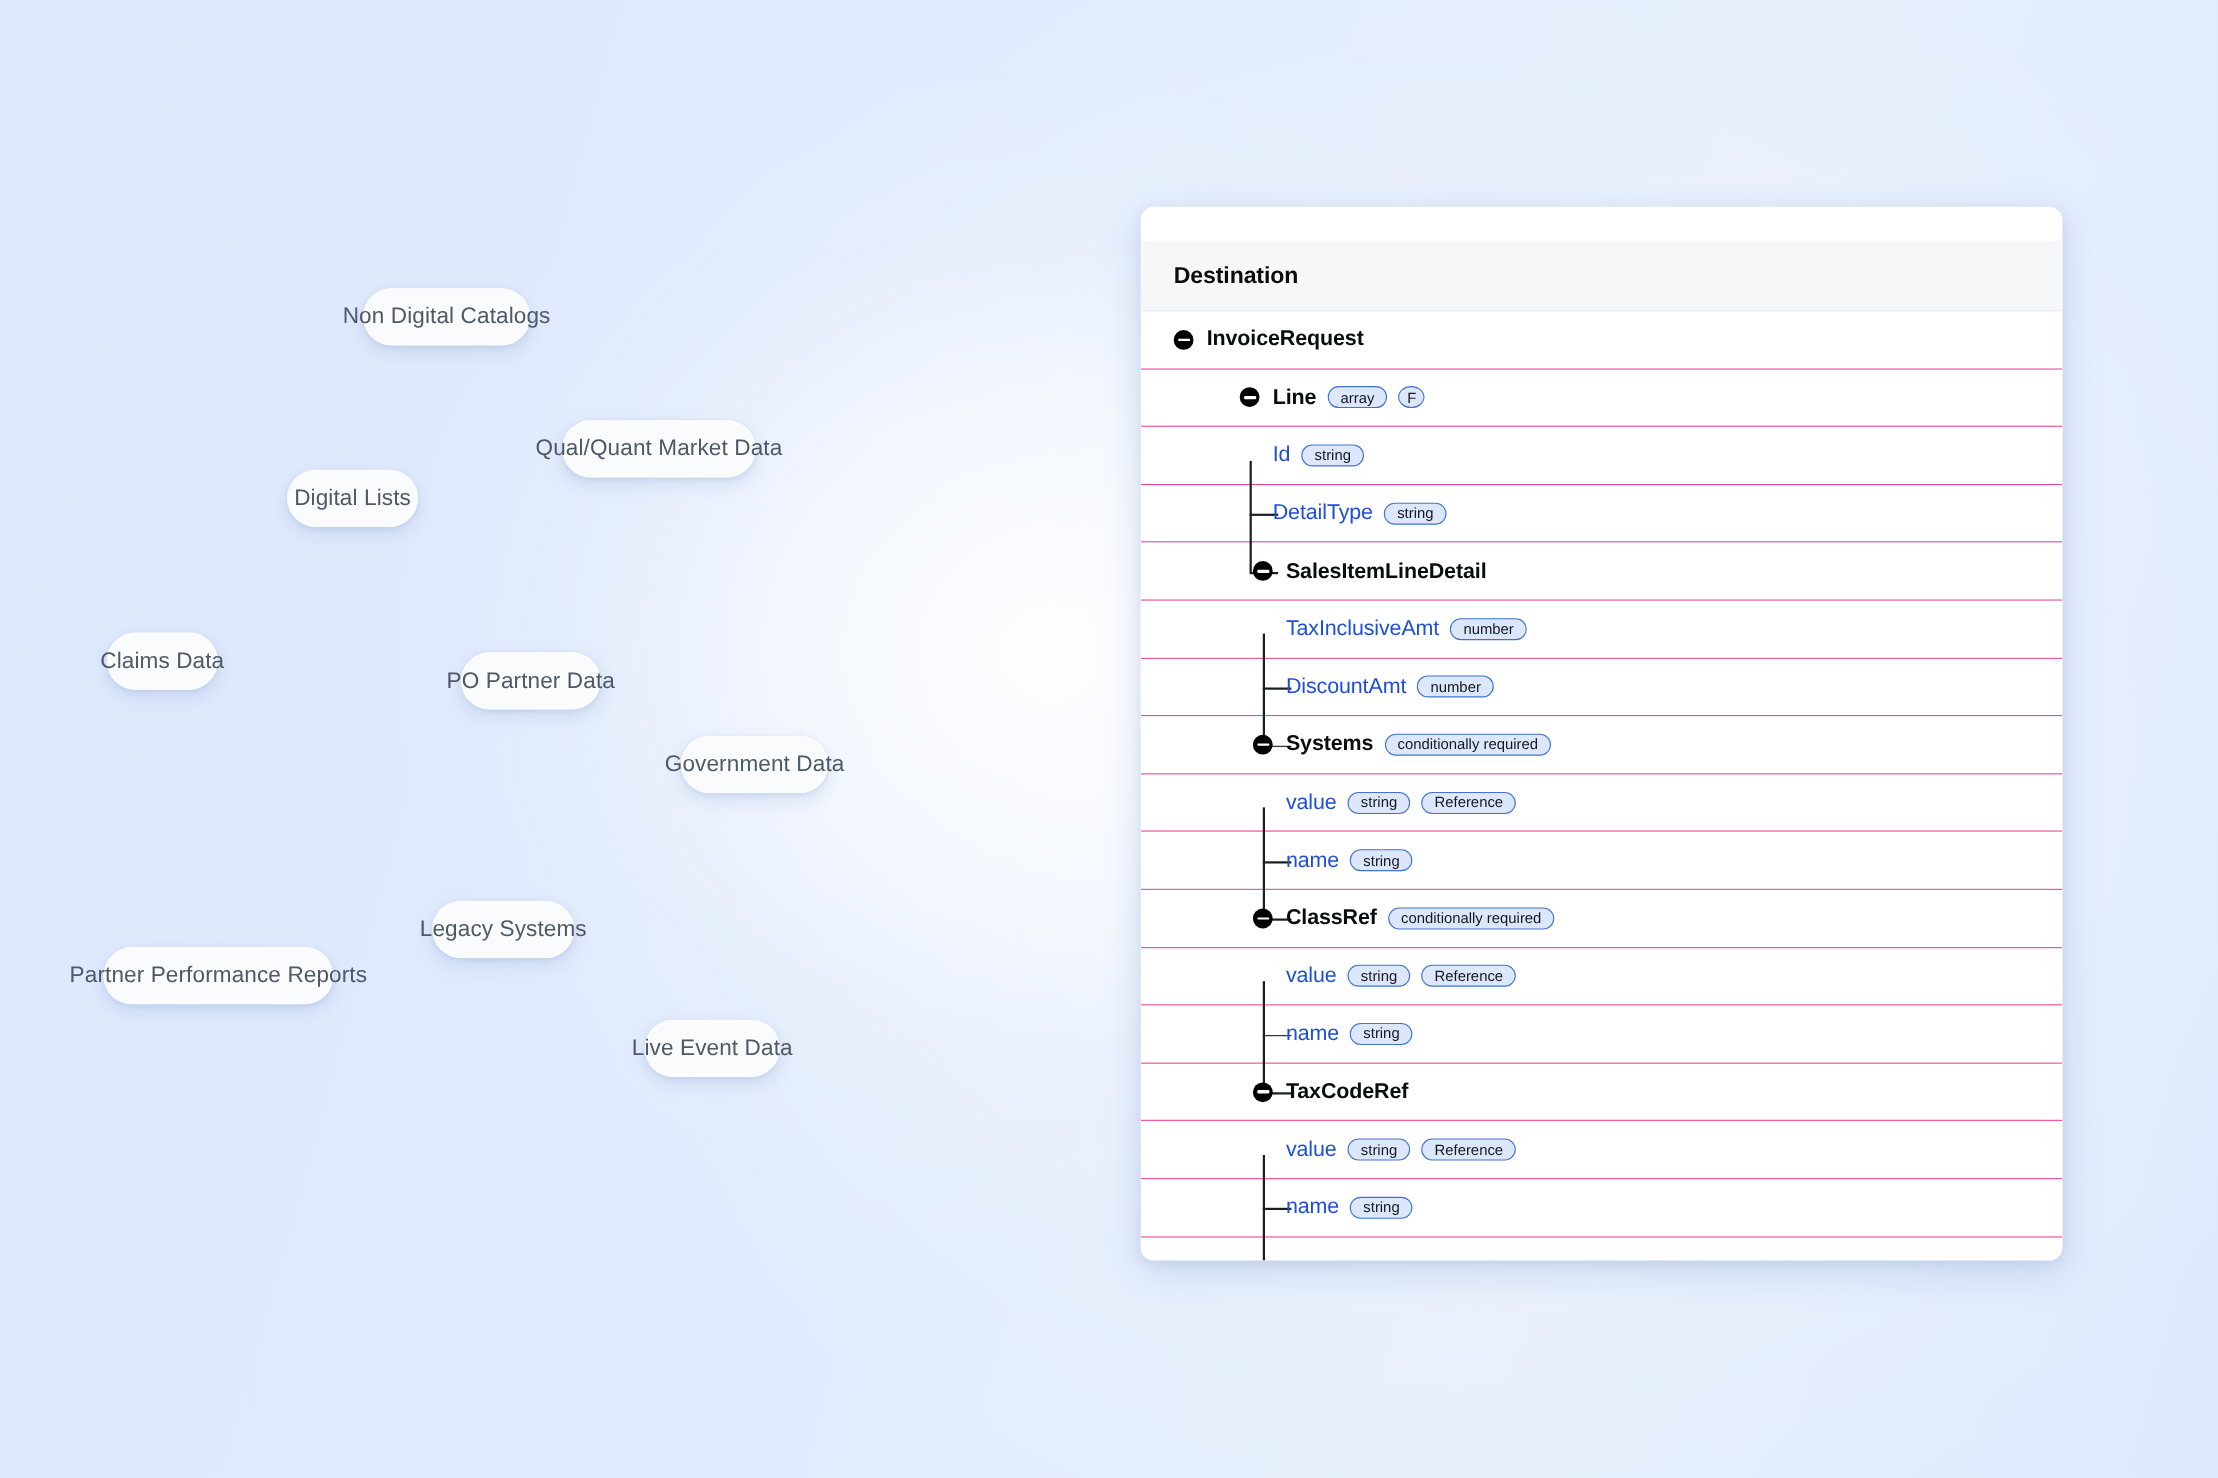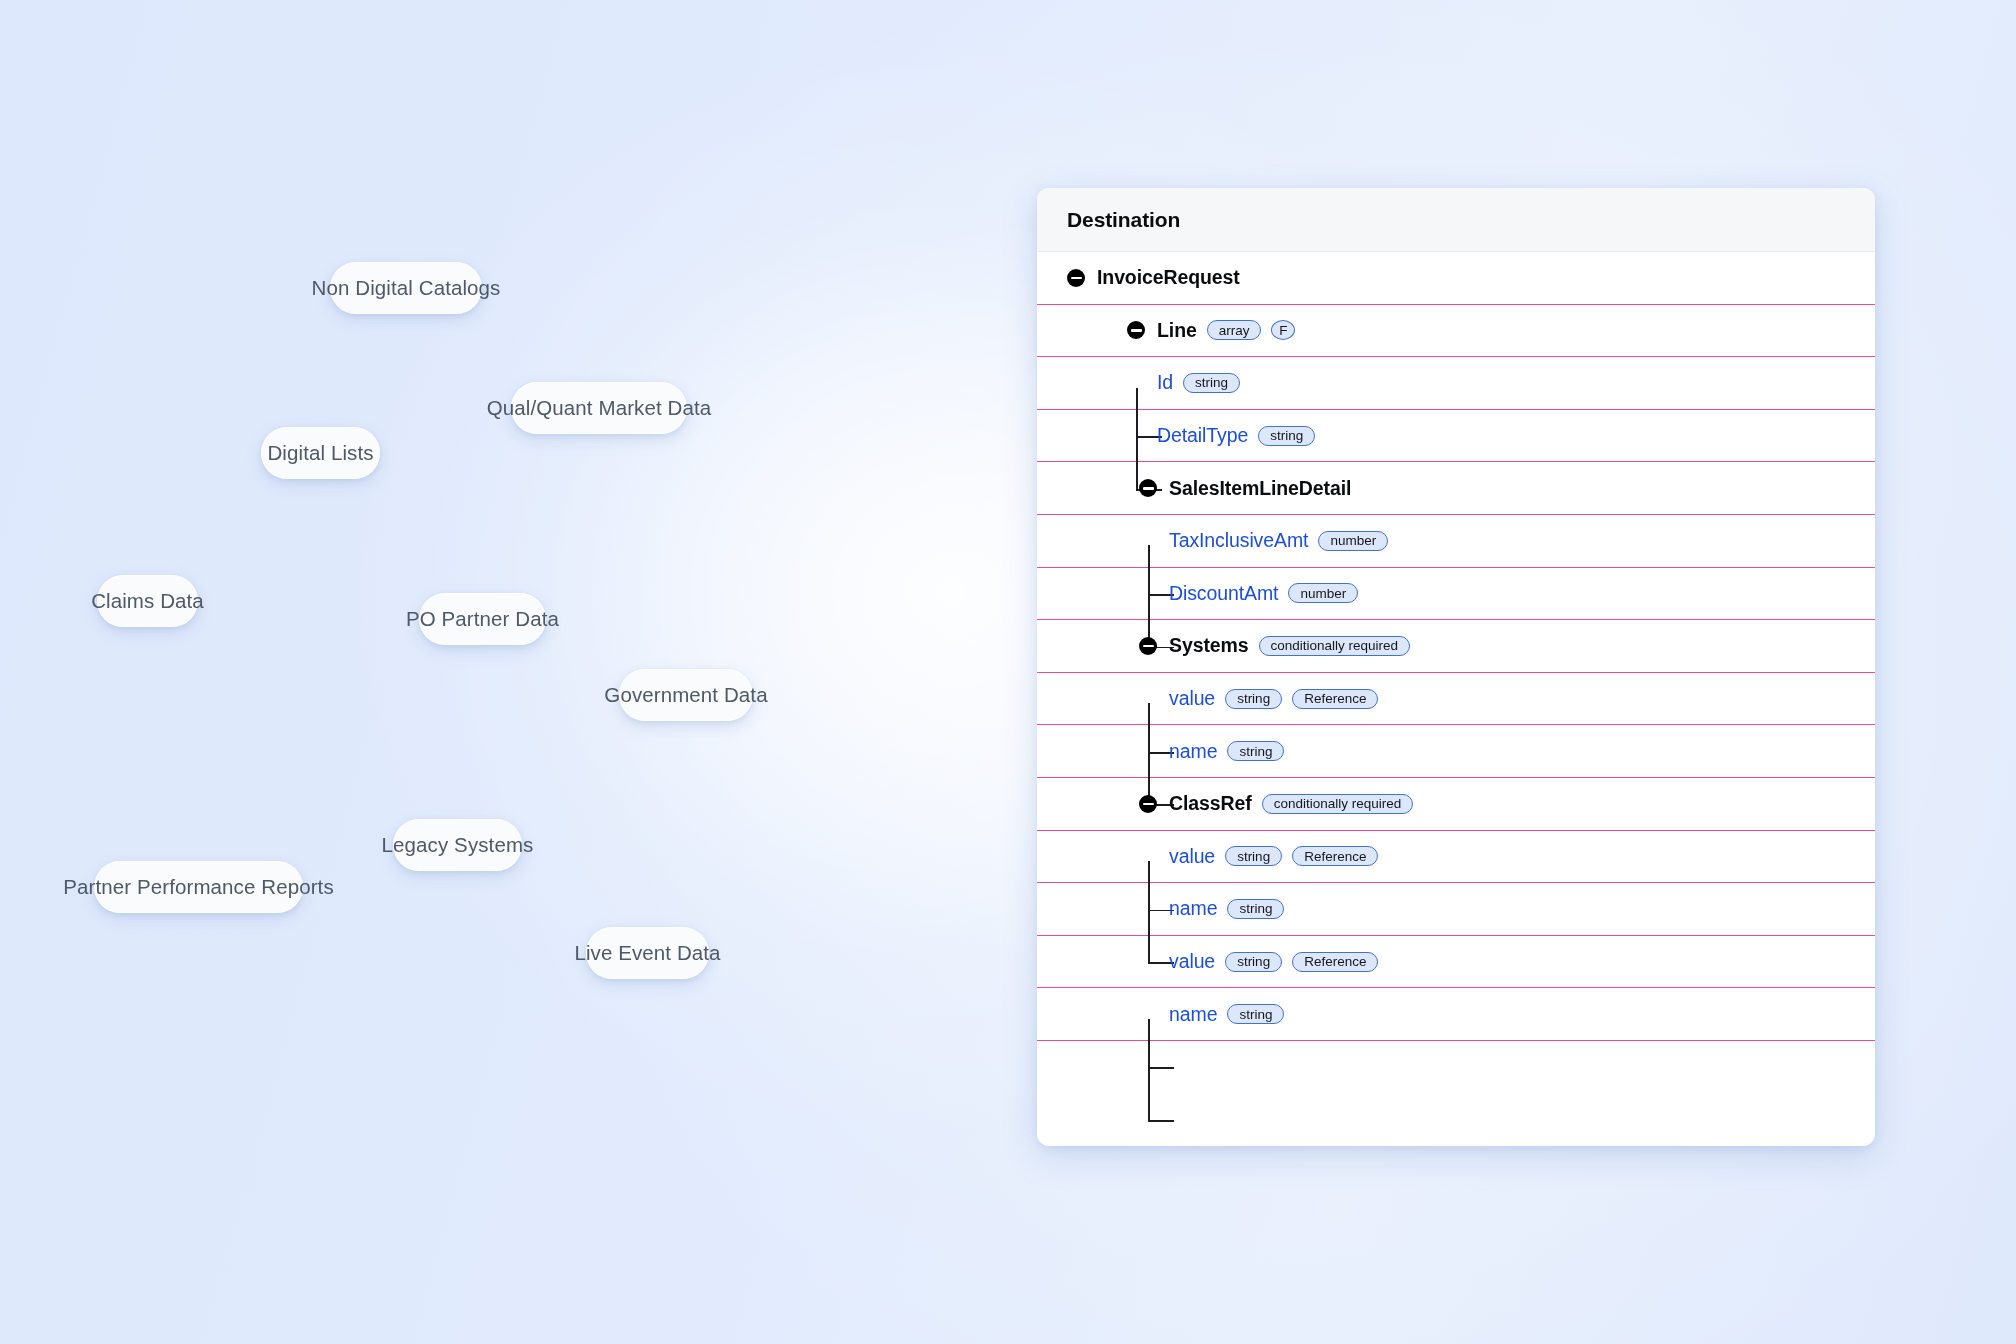--- a/index.html
+++ b/index.html
@@ -72,20 +72,21 @@
 
   #panel-header {
     height: 64px;
     flex: 0 0 64px;
     background: #f6f7f8;
     border-bottom: 1px solid #e8eaec;
     display: flex;
     align-items: center;
     padding: 0 12px 0 30px;
     gap: 12px;
+    margin-top: 31px;
   }
 
   #panel-title {
     font-size: 21px;
     font-weight: bold;
     color: #0b0c0e;
     letter-spacing: -0.1px;
   }
 
   #search-wrap {
@@ -323,20 +324,26 @@
         <div class="row-inner" style="margin-left: 102px;">
           <span class="label-leaf">value</span>
           <span class="badge">string</span>
           <span class="badge">Reference</span>
         </div>
       </div>
       <div class="row">
         <div class="row-inner" style="margin-left: 102px;">
           <span class="label-leaf">name</span>
           <span class="badge">string</span>
+        </div>
+      </div>
+      <div class="row">
+        <div class="row-inner" style="margin-left: 72px;">
+          <span class="toggle"></span>
+          <span class="label-branch">TaxCodeRef</span>
         </div>
       </div>
       <div class="row">
         <div class="row-inner" style="margin-left: 102px;">
           <span class="label-leaf">value</span>
           <span class="badge">string</span>
           <span class="badge">Reference</span>
         </div>
       </div>
       <div class="row">

